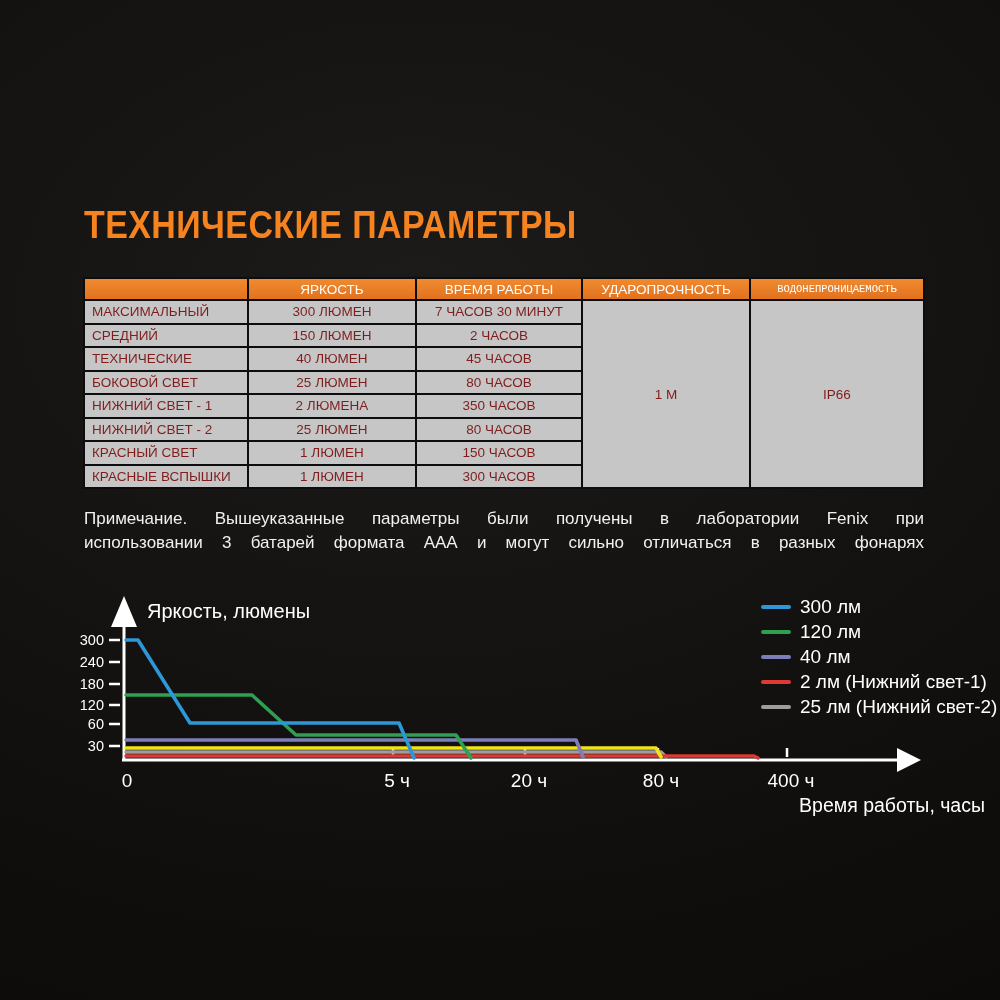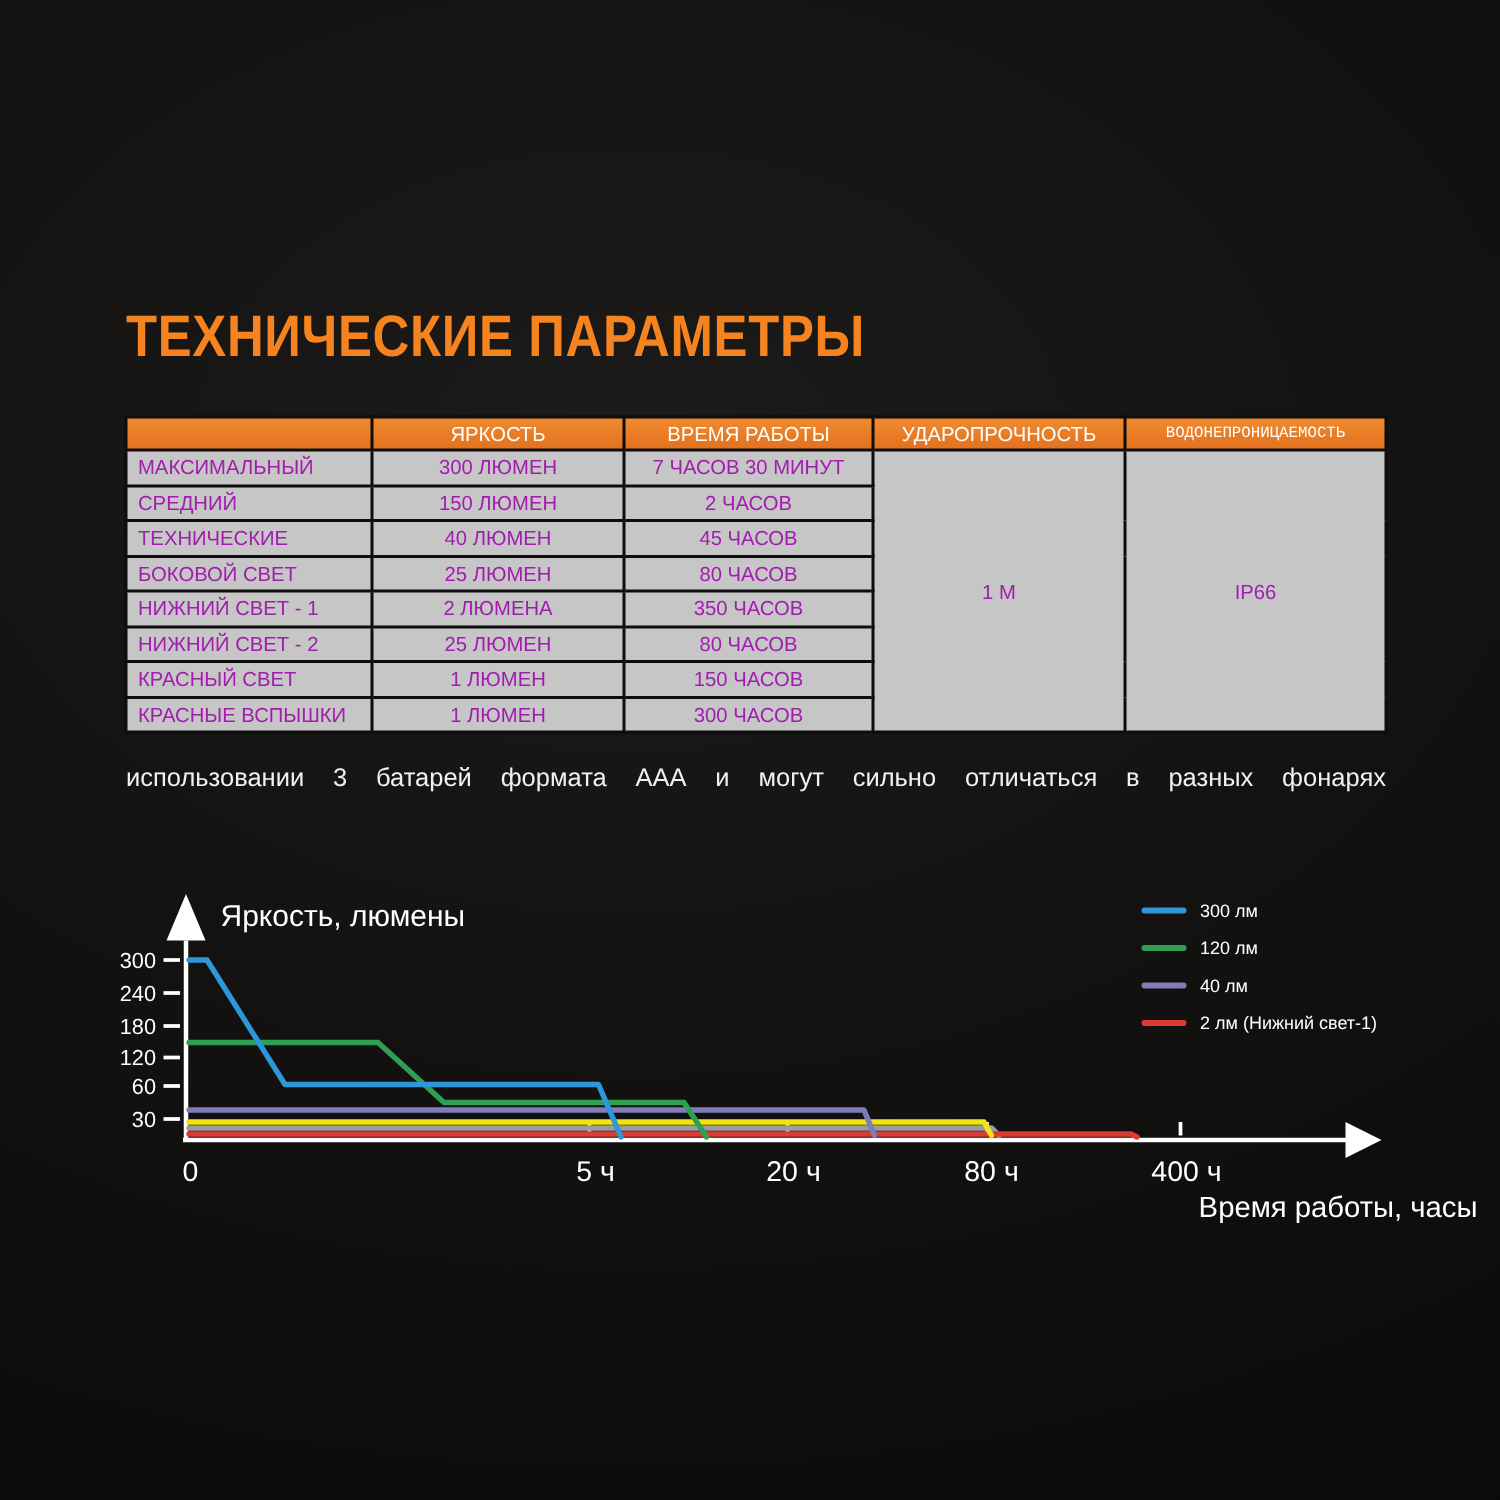--- a/index.html
+++ b/index.html
@@ -27,21 +27,21 @@
     border-collapse:collapse; table-layout:fixed;
   }
   table.specs th, table.specs td { border:2px solid #0d0d0d; }
   table.specs thead th {
     background:linear-gradient(#ef8a30, #e3721e);
     color:#ffffff; font-weight:normal; font-size:13.5px;
     height:22px; text-align:center; vertical-align:middle;
   }
   table.specs thead th.small { font-size:10.5px;font-family:Liberation Mono, monospace; }
   table.specs tbody td {
-    background:#c6c6c6; color:#a21caf; font-size:13.5px;
+    background:#c6c6c6; color:#7f1d1d; font-size:13.5px;
     height:23.5px; text-align:center; vertical-align:middle; padding:0;
   }
   table.specs tbody td.mode { text-align:left; padding-left:7px; }
   
   .note {
     position:absolute; left:84px; top:507px; width:840px;
     color:#f1f1f1; font-size:17px; line-height:23.5px;
   }
   .note-line.just { text-align:justify; text-align-last:justify; }
   
@@ -54,21 +54,21 @@
     color:#ffffff; font-size:20px; white-space:nowrap;text-align:right;
   }
   .chart-xlabel {
     position:absolute; right:15px; top:794px;
     color:#ffffff; font-size:19.5px; white-space:nowrap;
   }
   
   .legend { position:absolute; left:761px; top:594px; }
   .legend-item { display:flex; align-items:center; height:25px; }
   .legend-swatch { width:30px; height:4px; border-radius:2px; flex:0 0 auto; }
-  .legend-label { color:#ffffff; font-size:12px; margin-left:9px; white-space:nowrap; }
+  .legend-label { color:#ffffff; font-size:19px; margin-left:9px; white-space:nowrap; }
 </style>
 </head>
 <body>
 
 <div class="page">
 
   <div class="page-title">ТЕХНИЧЕСКИЕ ПАРАМЕТРЫ</div>
 
   <table class="specs">
     <colgroup>
@@ -127,20 +127,21 @@
       </tr>
       <tr>
         <td class="mode">КРАСНЫЕ ВСПЫШКИ</td>
         <td>1 ЛЮМЕН</td>
         <td>300 ЧАСОВ</td>
       </tr>
     </tbody>
   </table>
 
   <div class="note">
+    <div class="note-line just">Примечание. Вышеуказанные параметры были получены в лаборатории Fenix при</div>
     <div class="note-line just">использовании 3 батарей формата ААА и могут сильно отличаться в разных фонарях</div>
   </div>
 
   <svg class="chart" viewBox="0 570 1000 260">
     <line x1="124" y1="627" x2="124" y2="761" stroke="#ffffff" stroke-width="3"></line>
     <polygon points="124,596 111,627 137,627" fill="#ffffff"></polygon>
     <line x1="122" y1="760" x2="899" y2="760" stroke="#ffffff" stroke-width="3"></line>
     <polygon points="921,760 897,748 897,772" fill="#ffffff"></polygon>
     <g>
         <line x1="109" x2="120" y1="640" y2="640" stroke="#ffffff" stroke-width="2.5"></line>
@@ -190,15 +191,19 @@
         <span class="legend-label">120 лм</span>
       </div>
       <div class="legend-item">
         <span class="legend-swatch" style="background: rgb(126, 125, 187);"></span>
         <span class="legend-label">40 лм</span>
       </div>
       <div class="legend-item">
         <span class="legend-swatch" style="background: rgb(221, 58, 49);"></span>
         <span class="legend-label">2 лм (Нижний свет-1)</span>
       </div>
+      <div class="legend-item">
+        <span class="legend-swatch" style="background: rgb(157, 157, 157);"></span>
+        <span class="legend-label">25 лм (Нижний свет-2)</span>
+      </div>
     </div>
 
 </div>
 
 </body></html>

